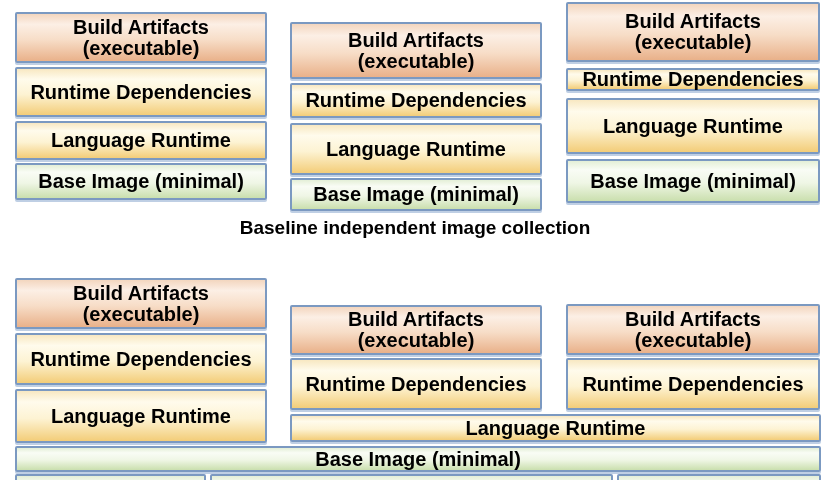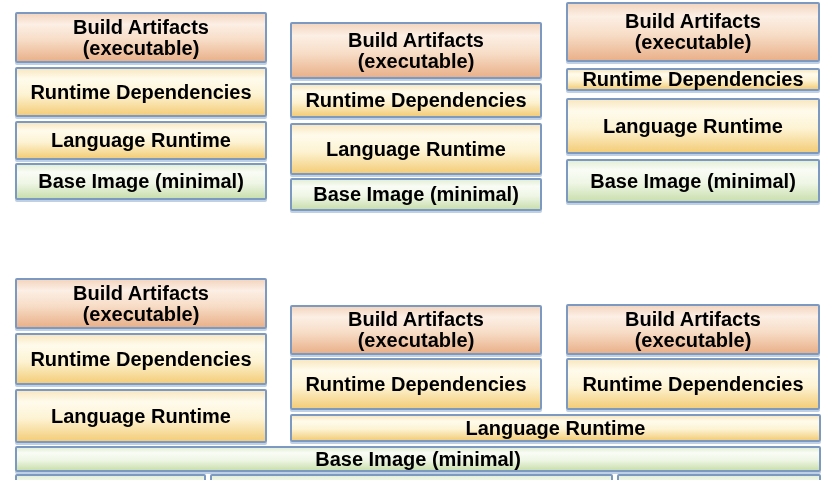--- a/index.html
+++ b/index.html
@@ -104,20 +104,21 @@
   <div class="layer yellow" style="left:566px; top:68px; width:254px; height:23px">
     <span class="ln">Runtime Dependencies</span>
   </div>
   <div class="layer yellow" style="left:566px; top:98px; width:254px; height:56px">
     <span class="ln">Language Runtime</span>
   </div>
   <div class="layer green" style="left:566px; top:159px; width:254px; height:44px">
     <span class="ln">Base Image (minimal)</span>
   </div>
 
+  <div class="caption">Baseline independent image collection</div>
 
   <div class="layer build" style="left:15px; top:278px; width:252px; height:51px">
     <span class="ln">Build Artifacts</span>
     <span class="ln">(executable)</span>
   </div>
   <div class="layer yellow" style="left:15px; top:333px; width:252px; height:52px">
     <span class="ln">Runtime Dependencies</span>
   </div>
   <div class="layer yellow" style="left:15px; top:389px; width:252px; height:54px">
     <span class="ln">Language Runtime</span>

